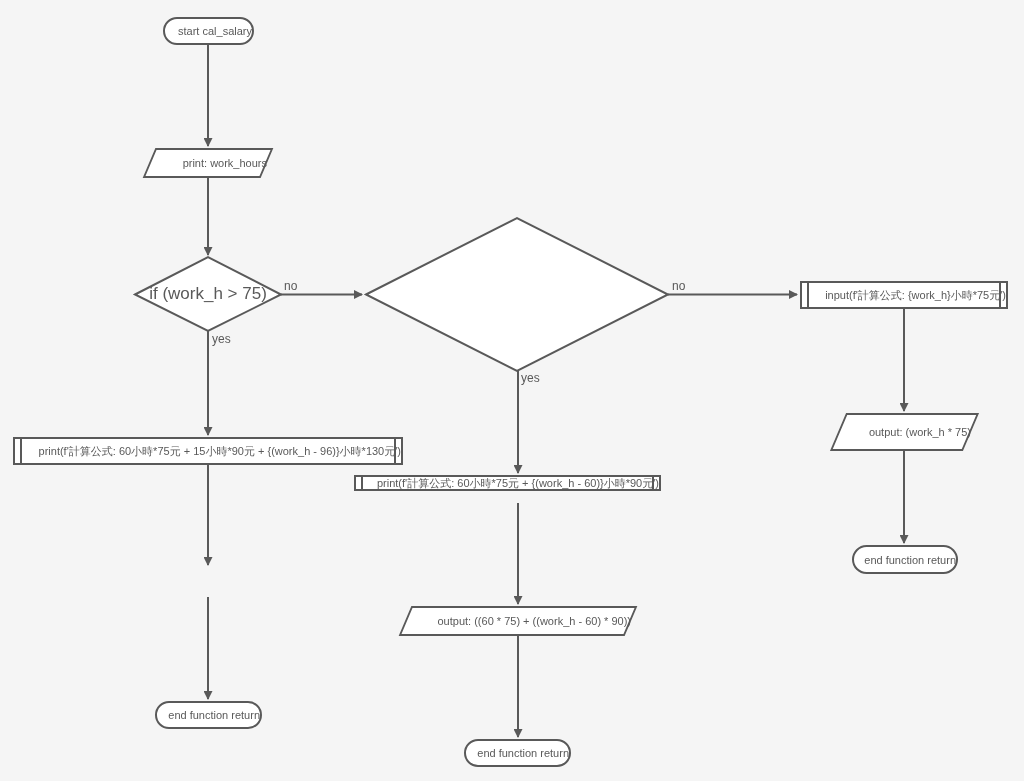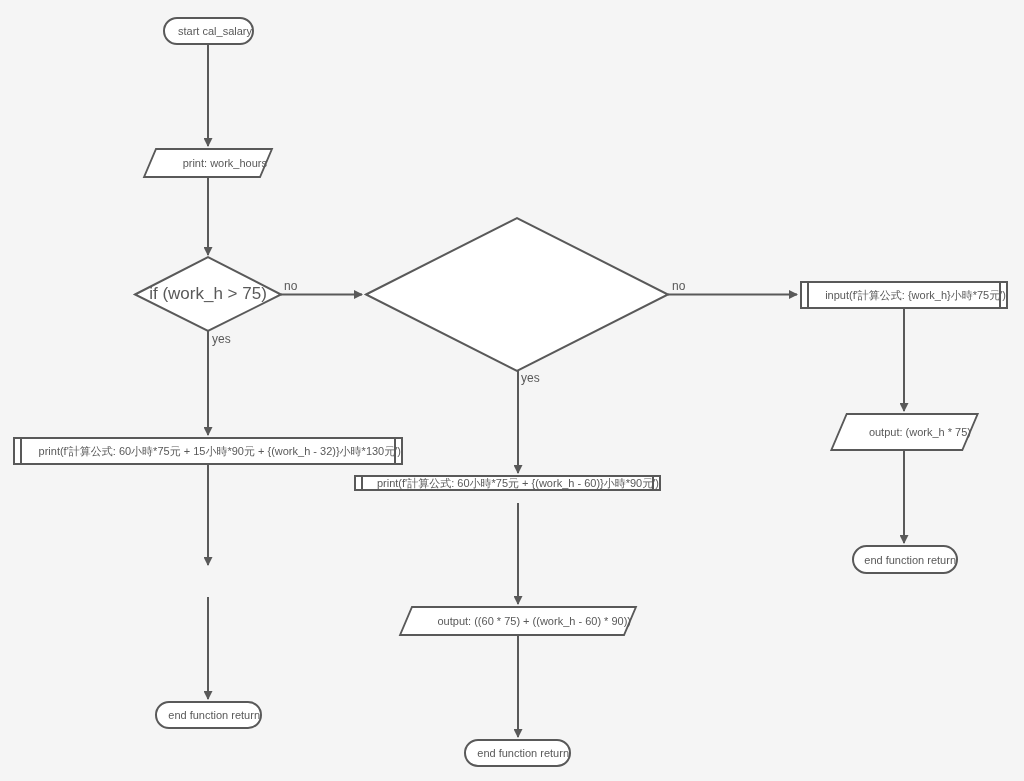--- a/index.html
+++ b/index.html
@@ -62,21 +62,21 @@
     <div class="para-bg"></div>
     <div class="para-label">print: work_hours</div>
   </div>
 
   <div class="diamond-label" style="left:135px;top:257px;width:146px;height:74px">if (work_h &gt; 75)</div>
 
 
   <div class="node subr" style="left:13px;top:437px;width:390px;height:28px">
     <span class="bar bar-l"></span>
     <span class="bar bar-r"></span>
-    <span>print(f'計算公式: 60小時*75元 + 15小時*90元 + {(work_h - 32)}小時*130元')</span>
+    <span>print(f'計算公式: 60小時*75元 + 15小時*90元 + {(work_h - 96)}小時*130元')</span>
   </div>
 
 
   <div class="node term" style="left:155px;top:701px;width:107px;height:28px">
     <span>end function return</span>
   </div>
 
   <div class="node subr" style="left:354px;top:475px;width:307px;height:16px">
     <span class="bar bar-l"></span>
     <span class="bar bar-r"></span>

